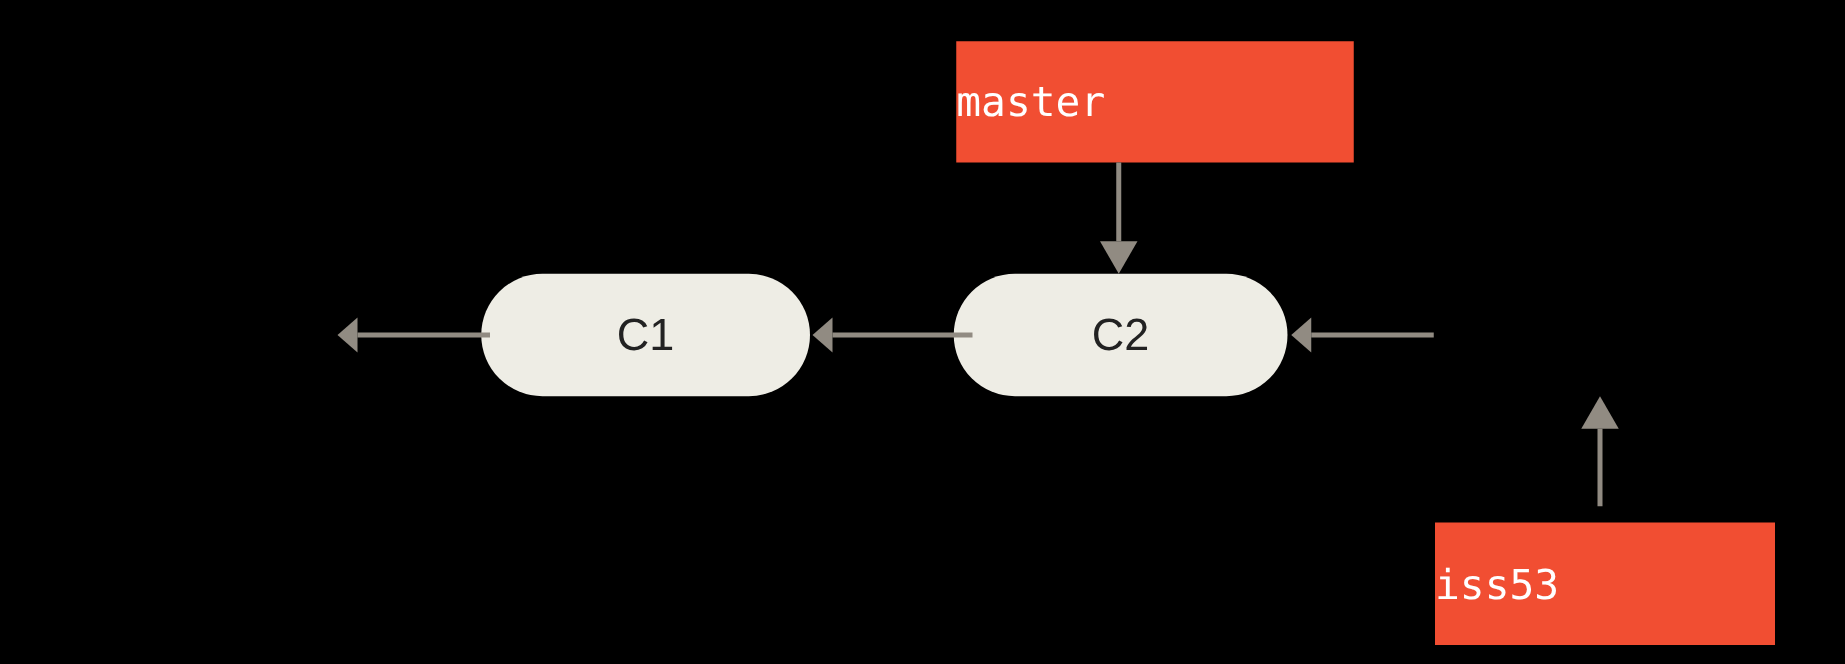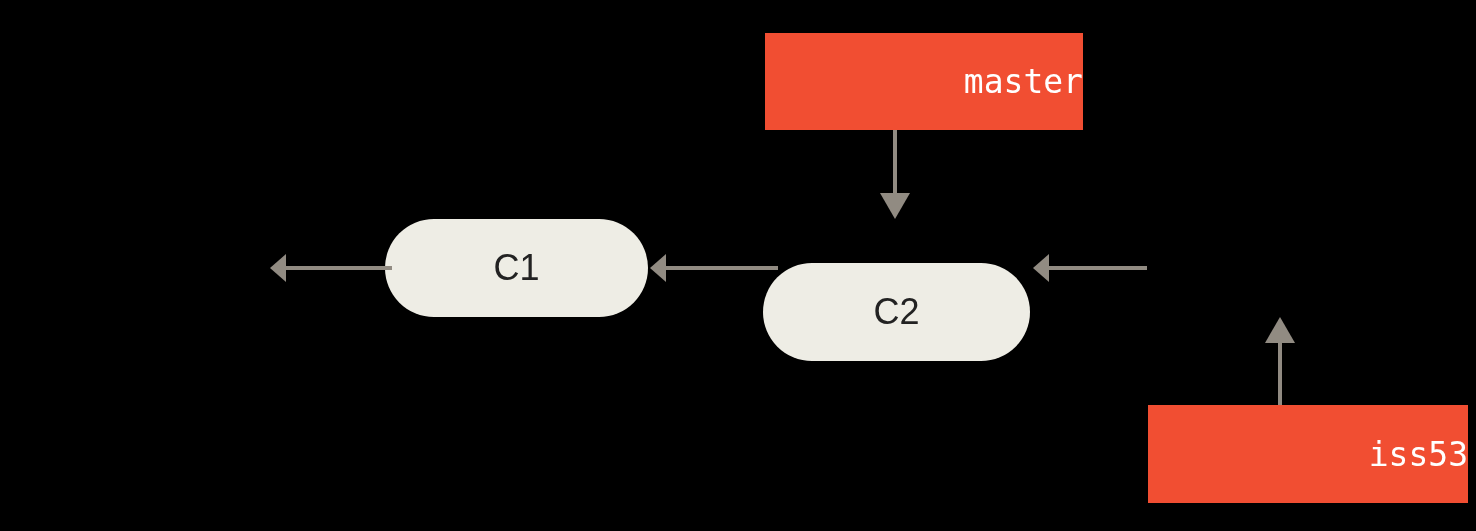--- a/index.html
+++ b/index.html
@@ -31,38 +31,38 @@
   }
   .commit-label {
     font-size: 36px;
     line-height: 1;
     color: var(--node-text);
     font-family: "Liberation Sans", sans-serif;
   }
   .mono { font-family: "DejaVu Sans Mono", "Liberation Mono", monospace; }
   .c0 { left: 3px;    width: 264px; }
   .c1 { left: 385px;  width: 263px; }
-  .c2 { left: 763px;  width: 267px; margin-top: 44px; }
+  .c2 { left: 763px;  width: 267px; }
   .c3 { left: 1145px; width: 267px; }
 
   .branch-label {
     position: absolute;
     background: var(--branch-fill);
     display: flex;
     align-items: center;
-    justify-content: flex-end;
+    justify-content: flex-start;
   }
   .branch-label span {
     font-family: "DejaVu Sans Mono", "Liberation Mono", monospace;
     font-size: 33px;
     line-height: 1;
     color: var(--branch-text);
   }
   .master-box { left: 765px;  top: 33px;  width: 318px; height: 97px; }
-  .iss53-box  { left: 1148px; top: 405px; width: 320px; height: 98px; }
+  .iss53-box  { left: 1148px; top: 418px; width: 272px; height: 98px; }
 
   
   .harrow {
     position: absolute;
     height: 4px;
     background: var(--arrow);
   }
   .harrow::before {
     content: "";
     position: absolute;

